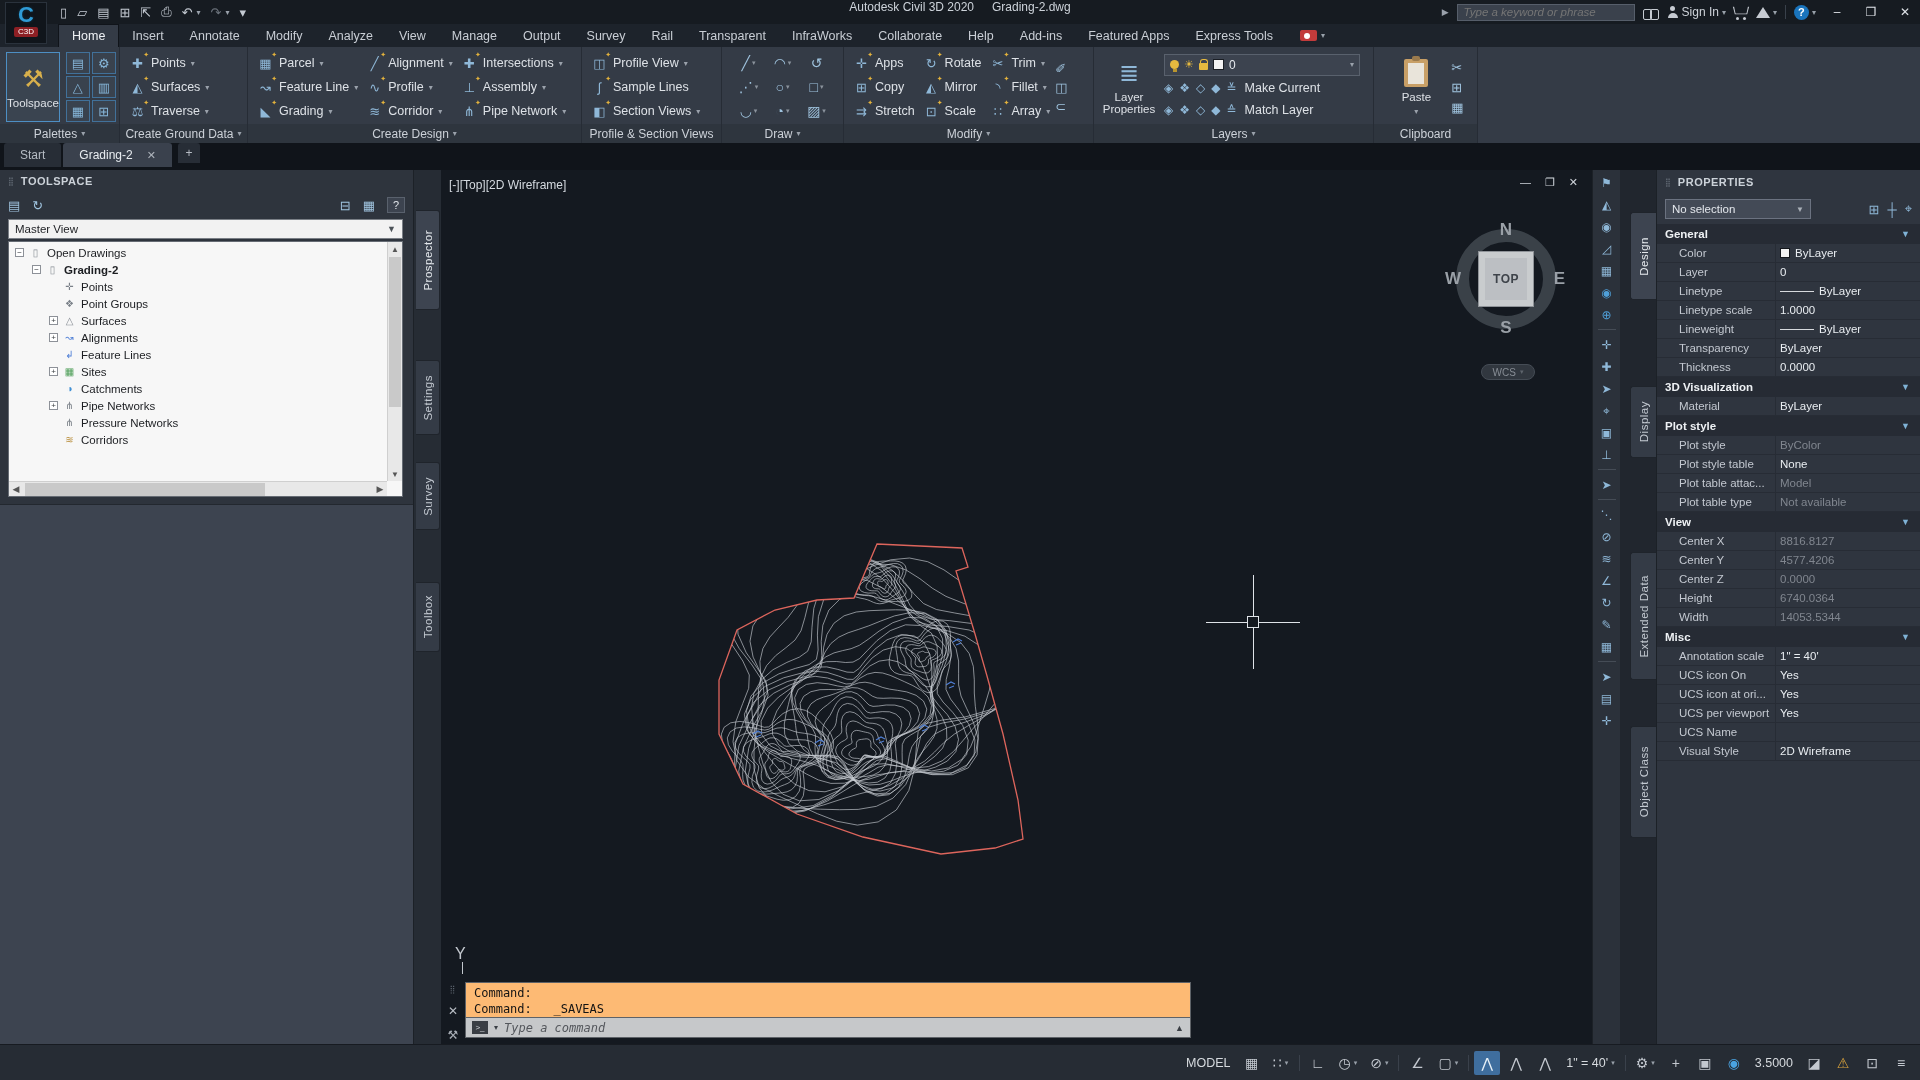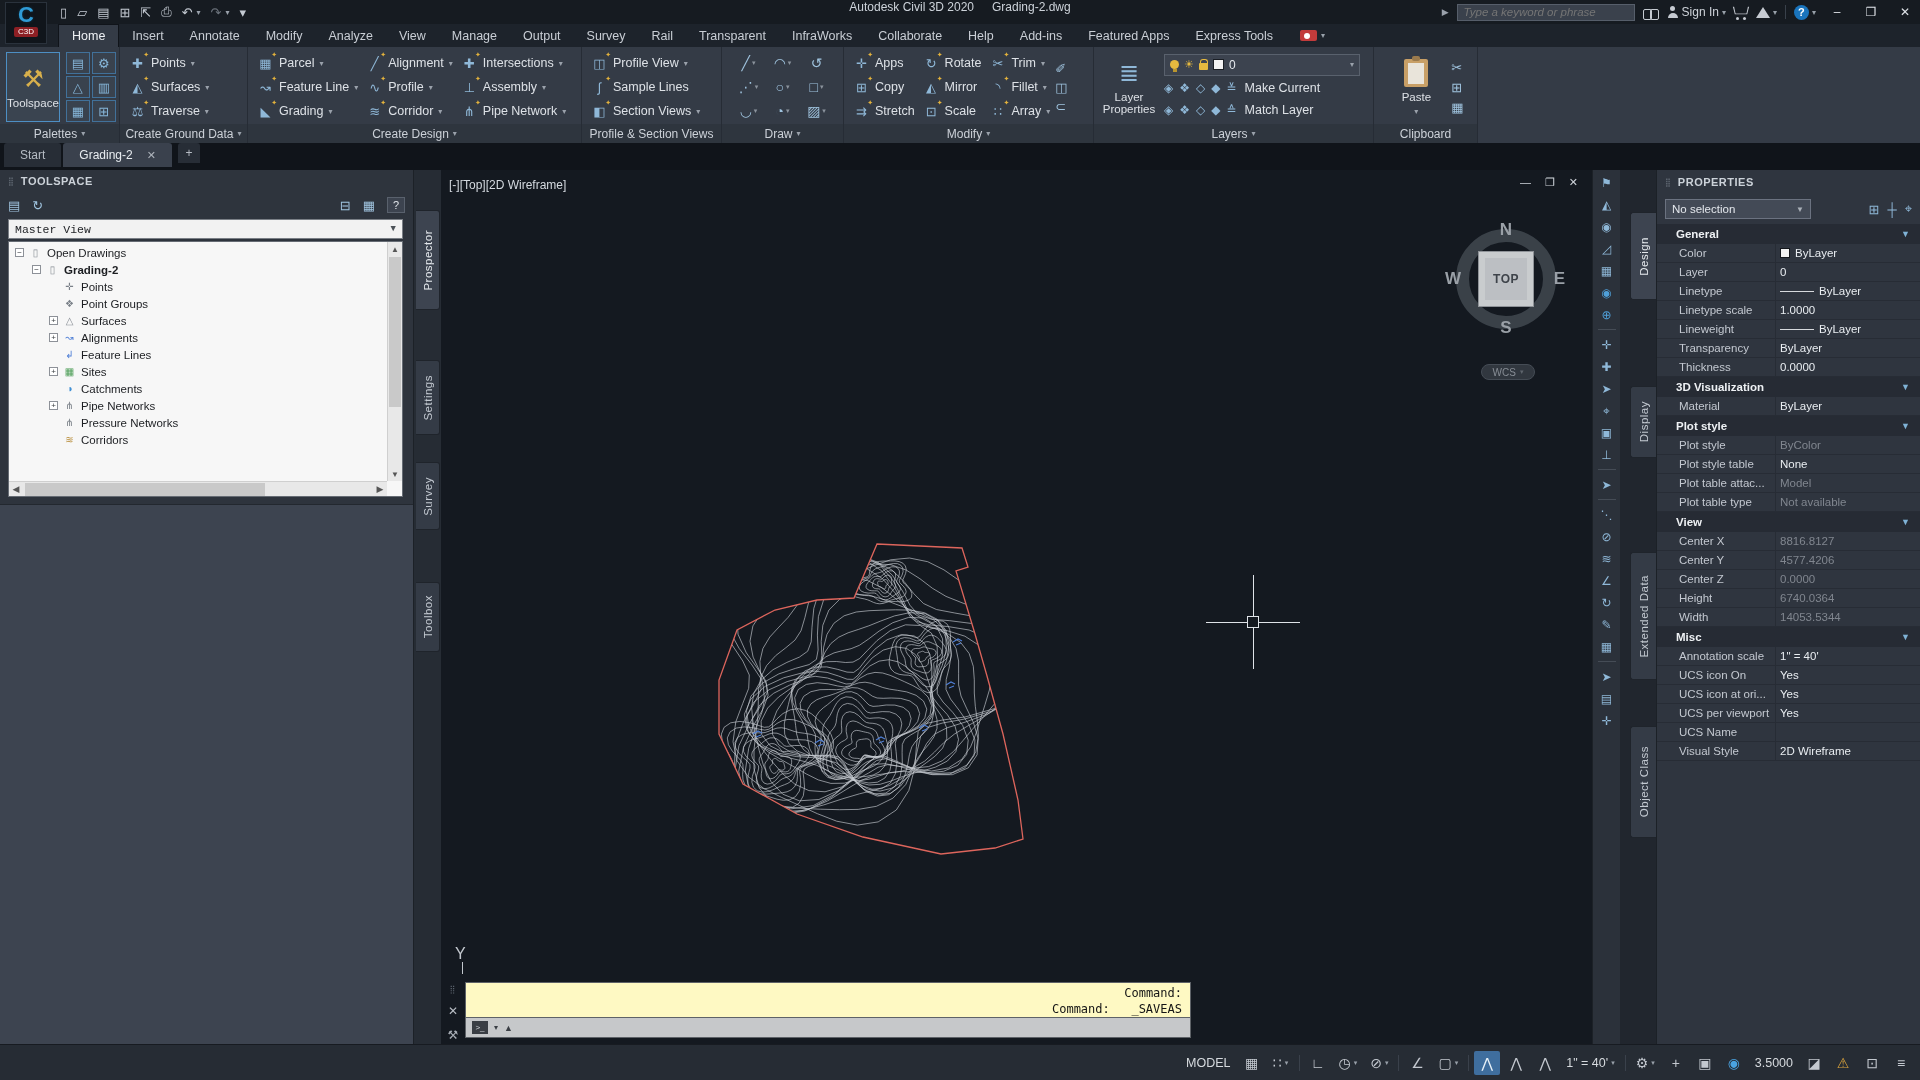--- a/index.html
+++ b/index.html
@@ -105,21 +105,21 @@
   .dtab .x { color:#aeb4bc; font-size:11px; }
   #dtab-plus { width:22px; height:20px; margin-left:4px; background:#272d36; color:#b6bcc4; display:flex; align-items:center; justify-content:center; border-radius:3px 3px 0 0; }
 
   
   #toolspace { position:absolute; left:0; top:170px; width:414px; bottom:36px; background:#2e343d; border-right:1px solid #1c2127; }
   #ts-title { height:22px; display:flex; align-items:center; gap:6px; padding:0 8px; color:#ccd2d9; font-size:11px; font-weight:bold; letter-spacing:.5px; }
   .grip { color:#5c646e; font-size:8px; letter-spacing:1px; }
   #ts-toolbar { height:26px; display:flex; align-items:center; padding:0 8px; gap:12px; color:#9fc3de; font-size:13px; }
   #ts-toolbar .spacer { flex:1; }
   #ts-help { background:#3c434f; border:1px solid #59616d; width:18px; height:16px; display:flex; align-items:center; justify-content:center; color:#dfe3e8; font-size:11px; }
-  #ts-view { margin:1px 10px 0 8px; height:20px; background:#f2f2f2; border:1px solid #7a7f86; display:flex; align-items:center; justify-content:space-between; padding:0 6px; color:#1d1f23; font-size:11.5px;font-family:Liberation Mono, monospace; }
+  #ts-view { margin:1px 10px 0 8px; height:20px; background:#f2f2f2; border:1px solid #7a7f86; display:flex; align-items:center; justify-content:space-between; padding:0 6px; color:#1d1f23; font-size:11.5px; }
   #ts-view .dd { color:#4c5258; font-size:9px; }
   #ts-treewrap { position:relative; margin:2px 10px 0 8px; height:256px; background:#f7f7f7; border:1px solid #666c74; }
   #ts-tree { position:absolute; left:0; top:0; right:15px; bottom:15px; overflow:hidden; padding-top:2px; }
   .trow { display:flex; align-items:center; height:17px; color:#1c1e22; font-size:11.5px; gap:5px; }
   .trow .exp { width:9px; height:9px; border:1px solid #8d9198; background:#fff; color:#3c4044; font-size:8px; line-height:7px; text-align:center; flex:none; }
   .trow .tic { width:13px; text-align:center; font-size:10px; flex:none; }
   .trow .tlbl.bold { font-weight:bold; }
   #ts-vscroll { position:absolute; right:0; top:0; width:15px; bottom:15px; background:#e8e8e8; border-left:1px solid #cfcfcf; }
   #ts-vscroll .arr { height:14px; display:flex; align-items:center; justify-content:center; color:#555; font-size:8px; }
   #ts-vscroll .thumb { position:absolute; left:1px; right:1px; top:15px; height:150px; background:#c9c9c9; }
@@ -162,21 +162,21 @@
   #crosshair .v { position:absolute; left:0; top:-47px; width:1px; height:94px; background:#dfe3e8; }
   #crosshair .box { position:absolute; left:-6px; top:-6px; width:12px; height:12px; border:1px solid #dfe3e8; background:#141920; }
   
   #ucs-icon { position:absolute; left:14px; top:775px; color:#c3c8ce; font-size:16px; }
   #ucs-icon .stem { position:absolute; left:7px; top:17px; width:1px; height:12px; background:#c3c8ce; }
   
   #cmd-side { position:absolute; left:3px; top:815px; width:18px; display:flex; flex-direction:column; gap:10px; align-items:center; color:#b9bec5; }
   #cmd-side .x { font-size:12px; }
   #cmd-side .wrench { font-size:12px; color:#a8aeb6; }
   #cmdpanel { position:absolute; left:24px; top:812px; width:726px; }
-  #cmd-history { background:#fef9c3; border:1px solid #5e6267; padding:2px 8px; height:36px;text-align:right; }
+  #cmd-history { background:#fdba74; border:1px solid #5e6267; padding:2px 8px; height:36px; }
   #cmd-history .line { font-family:"DejaVu Sans Mono", monospace; font-size:12px; color:#141414; line-height:16px; white-space:pre; }
   #cmd-input { background:#c6c8ca; border:1px solid #5e6267; border-top:none; height:20px; display:flex; align-items:center; padding:0 6px; gap:6px; }
   #cmd-prompt { width:16px; height:13px; background:#3a3e44; color:#d6dade; font-size:8px; display:flex; align-items:center; justify-content:center; }
   #cmd-input .dd { font-size:8px; color:#3a3e44; }
   #cmd-placeholder { flex:1; font-family:"DejaVu Sans Mono", monospace; font-style:italic; font-size:12px; color:#54575c; }
   #cmd-up { font-size:9px; color:#3a3e44; }
 
   
   #vtoolbar { position:absolute; left:1592px; top:170px; width:28px; bottom:36px; background:#2b313a; border-left:1px solid #1c2127;
               display:flex; flex-direction:column; align-items:center; padding-top:3px; gap:3px; overflow:hidden; }
@@ -189,21 +189,21 @@
   #props-tabs .vtab { left:auto; right:0; width:26px; border-radius:3px 0 0 3px; border:1px solid #1f242b; border-right:none; background:#343b46; }
   #props-tabs .vtab.active { background:#3d4450; color:#e4e8ec; }
   #properties { position:absolute; left:1656px; top:170px; width:264px; bottom:36px; background:#2f353f; border-left:1px solid #1c2127; }
   #pr-title { height:24px; display:flex; align-items:center; gap:6px; padding:0 8px; color:#ccd2d9; font-size:11px; font-weight:bold; letter-spacing:.5px; }
   #pr-selrow { height:30px; display:flex; align-items:center; gap:8px; padding:0 8px; }
   #pr-select { width:146px; height:20px; background:#434a56; border:1px solid #6b7280; display:flex; align-items:center; justify-content:space-between;
                padding:0 6px; color:#e3e7ec; font-size:11.5px; }
   #pr-select .dd { font-size:8px; color:#aab0b8; }
   .pr-tool { color:#8fb8d8; font-size:13px; }
   .psec-h { height:20px; background:#262b34; display:flex; align-items:center; justify-content:space-between; padding:0 10px 0 8px; }
-  .psec-h .t { color:#eef1f4; font-weight:bold; font-size:11.5px;margin-left:11px; }
+  .psec-h .t { color:#eef1f4; font-weight:bold; font-size:11.5px; }
   .psec-h .dd { color:#7fb2d6; font-size:9px; }
   .prow { height:19px; display:grid; grid-template-columns:118px 1fr; border-bottom:1px solid #272c35; }
   .prow .pl { padding-left:22px; display:flex; align-items:center; color:#c3c8d0; font-size:11.5px; white-space:nowrap; overflow:hidden; }
   .prow .pv { display:flex; align-items:center; gap:5px; color:#e9edf1; font-size:11.5px; padding-left:4px; border-left:1px solid #272c35; }
   .prow .pv.dim { color:#80868f; }
   .pv .csw { width:10px; height:10px; background:#f2f2f2; border:1px solid #13161b; }
   .pv .lt { width:34px; height:1px; background:#d7dade; }
 
   
   #statusbar { position:absolute; left:0; bottom:0; width:1920px; height:36px; background:#262c34; border-top:1px solid #171b21;
@@ -834,20 +834,21 @@
       <span class="wrench">⚒</span>
     </div>
     <div id="cmdpanel">
       <div id="cmd-history">
         <div class="line">Command:</div>
         <div class="line">Command:   _SAVEAS</div>
       </div>
       <div id="cmd-input">
         <span id="cmd-prompt">&gt;_</span>
         <span class="dd">▾</span>
+        <span id="cmd-placeholder">Type a command</span>
         <span id="cmd-up">▲</span>
       </div>
     </div>
   </div>
 
   <div id="vtoolbar">
       <span class="vi">⚑</span>
       <span class="vi">◭</span>
       <span class="vi">◉</span>
       <span class="vi">◿</span>

